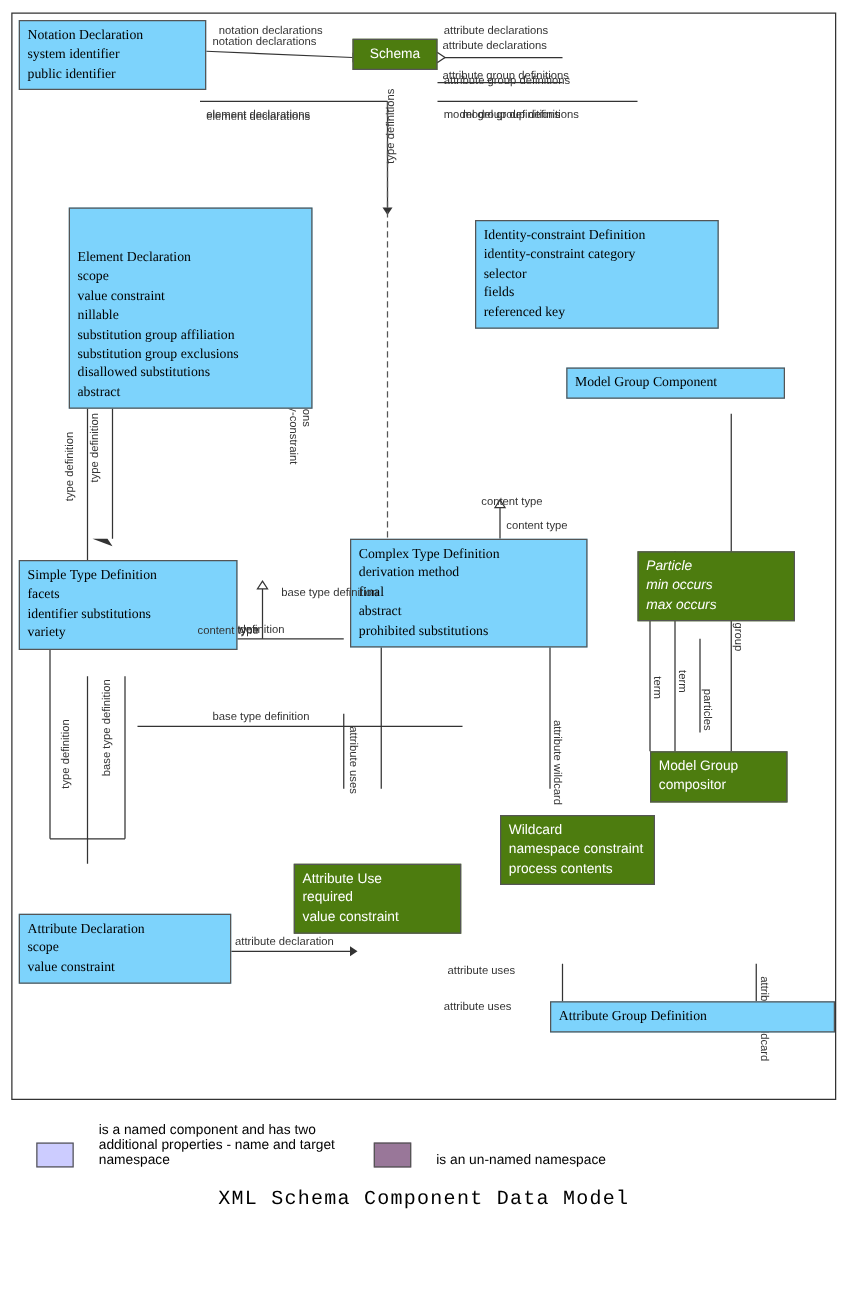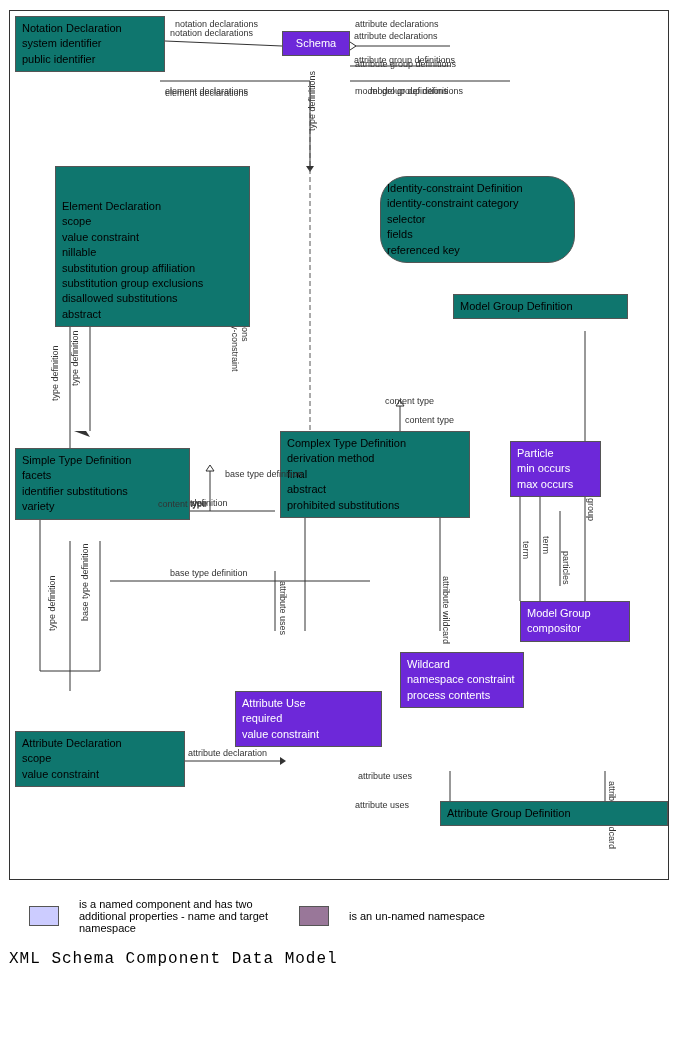--- a/index.html
+++ b/index.html
@@ -19,41 +19,42 @@
     }
 
     .uml-box {
       position: absolute;
       border: 1.5px solid #555;
       padding: 4px 6px;
       line-height: 1.4;
     }
 
     .named-component {
-      background: #0f766e;
+      background: #7dd3fc;
       border-color: #555;
+      font-family: Liberation Serif, serif;
     }
 
     .unnamed-component {
-      background: #6d28d9;
+      background: #4d7c0f;
       border-color: #555;
       color: #fff;
     }
 
     .diagram-area {
       position: relative;
       width: 660px;
       height: 870px;
       border: 1.5px solid #333;
       overflow: visible;
     }
 
     .legend-area {
       display: flex;
-      align-items: center;
+      align-items: flex-end;
       margin-top: 10px;
       padding: 8px 20px;
       gap: 20px;
     }
 
     .legend-box {
       width: 30px;
       height: 20px;
       border: 1.5px solid #555;
       flex-shrink: 0;
@@ -61,21 +62,21 @@
 
     .legend-named { background: #ccccff; }
     .legend-unnamed { background: #997799; }
 
     .legend-text {
       font-size: 11px;
       max-width: 200px;
     }
 
     .title-area {
-      text-align: left;
+      text-align: center;
       font-family: 'Courier New', monospace;
       font-size: 16px;
       margin-top: 8px;
       margin-bottom: 10px;
       letter-spacing: 1px;
     }
 
     svg.connections {
       position: absolute;
       top: 0;
@@ -207,59 +208,59 @@
       <div style="white-space:pre-line;margin-top:28px;">Element Declaration
 scope
 value constraint
 nillable
 substitution group affiliation
 substitution group exclusions
 disallowed substitutions
 abstract</div>
     </div>
 
-    <div class="uml-box named-component" style="left:370px; top:165px; width:195px;border-radius:27px;">
+    <div class="uml-box named-component" style="left:370px; top:165px; width:195px;">
       <div style="white-space:pre-line;">Identity-constraint Definition
 identity-constraint category
 selector
 fields
 referenced key</div>
     </div>
 
     <div class="uml-box named-component" style="left:443px; top:283px; width:175px;">
-      <div>Model Group Definition</div>
+      <div>Model Group Component</div>
     </div>
 
     <div class="uml-box named-component" style="left:5px; top:437px; width:175px;">
       <div style="white-space:pre-line;">Simple Type Definition
 facets
 identifier substitutions
 variety</div>
     </div>
 
     <div class="uml-box named-component" style="left:258px; top:420px; width:190px;margin-left:12px;">
       <div style="white-space:pre-line;">Complex Type Definition
 derivation method
 final
 abstract
 prohibited substitutions</div>
     </div>
 
-    <div class="uml-box unnamed-component" style="left:500px; top:430px; width:91px;">
+    <div class="uml-box unnamed-component" style="left:500px; top:430px; width:126px;font-style:italic;">
       <div style="white-space:pre-line;">Particle
 min occurs
 max occurs</div>
     </div>
 
     <div class="uml-box unnamed-component" style="left:510px; top:590px; width:110px;">
       <div style="white-space:pre-line;">Model Group
 compositor</div>
     </div>
 
-    <div class="uml-box unnamed-component" style="left:225px; top:680px; width:147px;">
+    <div class="uml-box unnamed-component" style="left:225px; top:680px; width:134px;">
       <div style="white-space:pre-line;">Attribute Use
 required
 value constraint</div>
     </div>
 
     <div class="uml-box unnamed-component" style="left:390px; top:641px; width:124px;">
       <div style="white-space:pre-line;">Wildcard
 namespace constraint
 process contents</div>
     </div>

